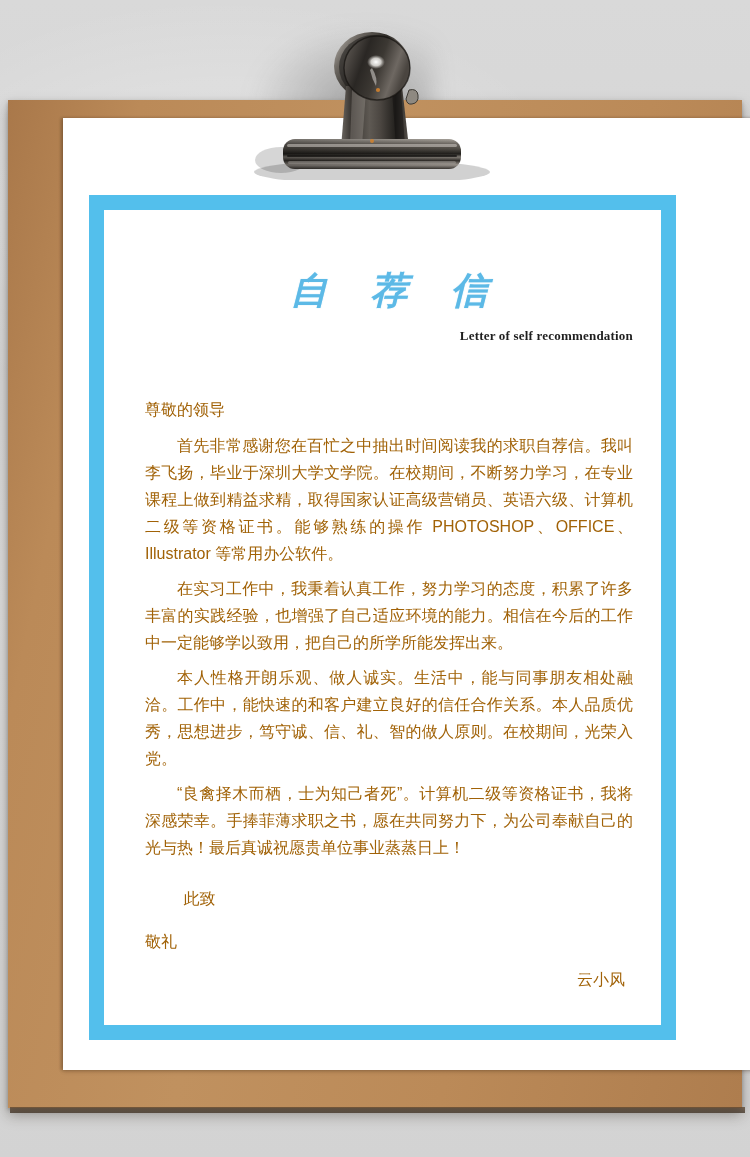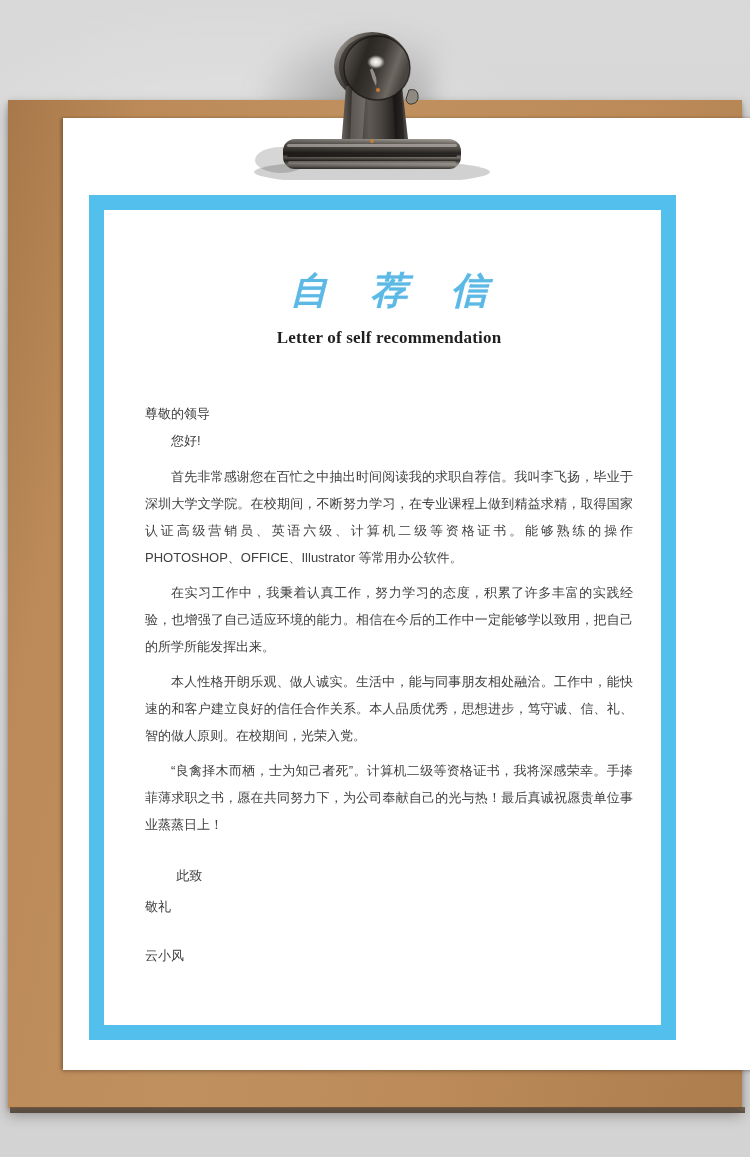--- a/index.html
+++ b/index.html
@@ -81,55 +81,55 @@
     font-size:37px;
     font-weight:bold;
     letter-spacing:17px;
     text-indent:17px;
     font-style:italic;
     line-height:1.25;
     text-shadow:0 0 1px rgba(92,185,230,0.55);
   }
 
   .title-en {
-    text-align:center;
+    text-align:right;
     color:#1f1f1f;
     font-family:"Liberation Serif", "DejaVu Serif", serif;
-    font-size:17px;
+    font-size:13px;
     font-weight:bold;
     margin-top:14px;
     letter-spacing:.2px;
   }
 
   .body-block { margin-top:52px; }
 
   .salutation,
   .para,
   .closing-line,
   .signature {
-    color:#404040;
-    font-size:13px;
+    color:#a16207;
+    font-size:16px;
     line-height:27px;
     text-align:justify;
     text-justify:inter-ideograph;
   }
 
   .salutation { margin-bottom:0; }
   .greeting   { text-indent:2em; }
 
   .para { text-indent:2em; margin-top:8px; }
   .para.tight { margin-top:9px; }
 
   .closing-wrap { margin-top:24px; }
   .closing-line.indent { text-indent:2.4em; }
-  .closing-line.flush  { text-indent:0; margin-top:4px; }
+  .closing-line.flush  { text-indent:0; margin-top:16px; }
 
   .signature {
-    text-align:left;
-    margin-top:22px;
+    text-align:right;
+    margin-top:11px;
     padding-right:8px;
   }
 
   
   .clip { position:absolute; left:0; top:0; width:750px; height:180px; z-index:20; }
 </style>
 </head>
 <body>
 
 <div class="wall-shadow"></div>
@@ -143,21 +143,20 @@
     <div class="letter">
 
       <div class="title-cn">自 荐 信</div>
 
       <div class="title-en">Letter of self recommendation</div>
 
       <div class="body-block">
 
         <div class="salutation">尊敬的领导</div>
 
-        <div class="salutation greeting">您好!</div>
 
         <div class="para tight">首先非常感谢您在百忙之中抽出时间阅读我的求职自荐信。我叫李飞扬，毕业于深圳大学文学院。在校期间，不断努力学习，在专业课程上做到精益求精，取得国家认证高级营销员、英语六级、计算机二级等资格证书。能够熟练的操作 PHOTOSHOP、OFFICE、Illustrator 等常用办公软件。</div>
 
         <div class="para">在实习工作中，我秉着认真工作，努力学习的态度，积累了许多丰富的实践经验，也增强了自己适应环境的能力。相信在今后的工作中一定能够学以致用，把自己的所学所能发挥出来。</div>
 
         <div class="para">本人性格开朗乐观、做人诚实。生活中，能与同事朋友相处融洽。工作中，能快速的和客户建立良好的信任合作关系。本人品质优秀，思想进步，笃守诚、信、礼、智的做人原则。在校期间，光荣入党。</div>
 
         <div class="para">“良禽择木而栖，士为知己者死”。计算机二级等资格证书，我将深感荣幸。手捧菲薄求职之书，愿在共同努力下，为公司奉献自己的光与热！最后真诚祝愿贵单位事业蒸蒸日上！</div>
 
         <div class="closing-wrap">

